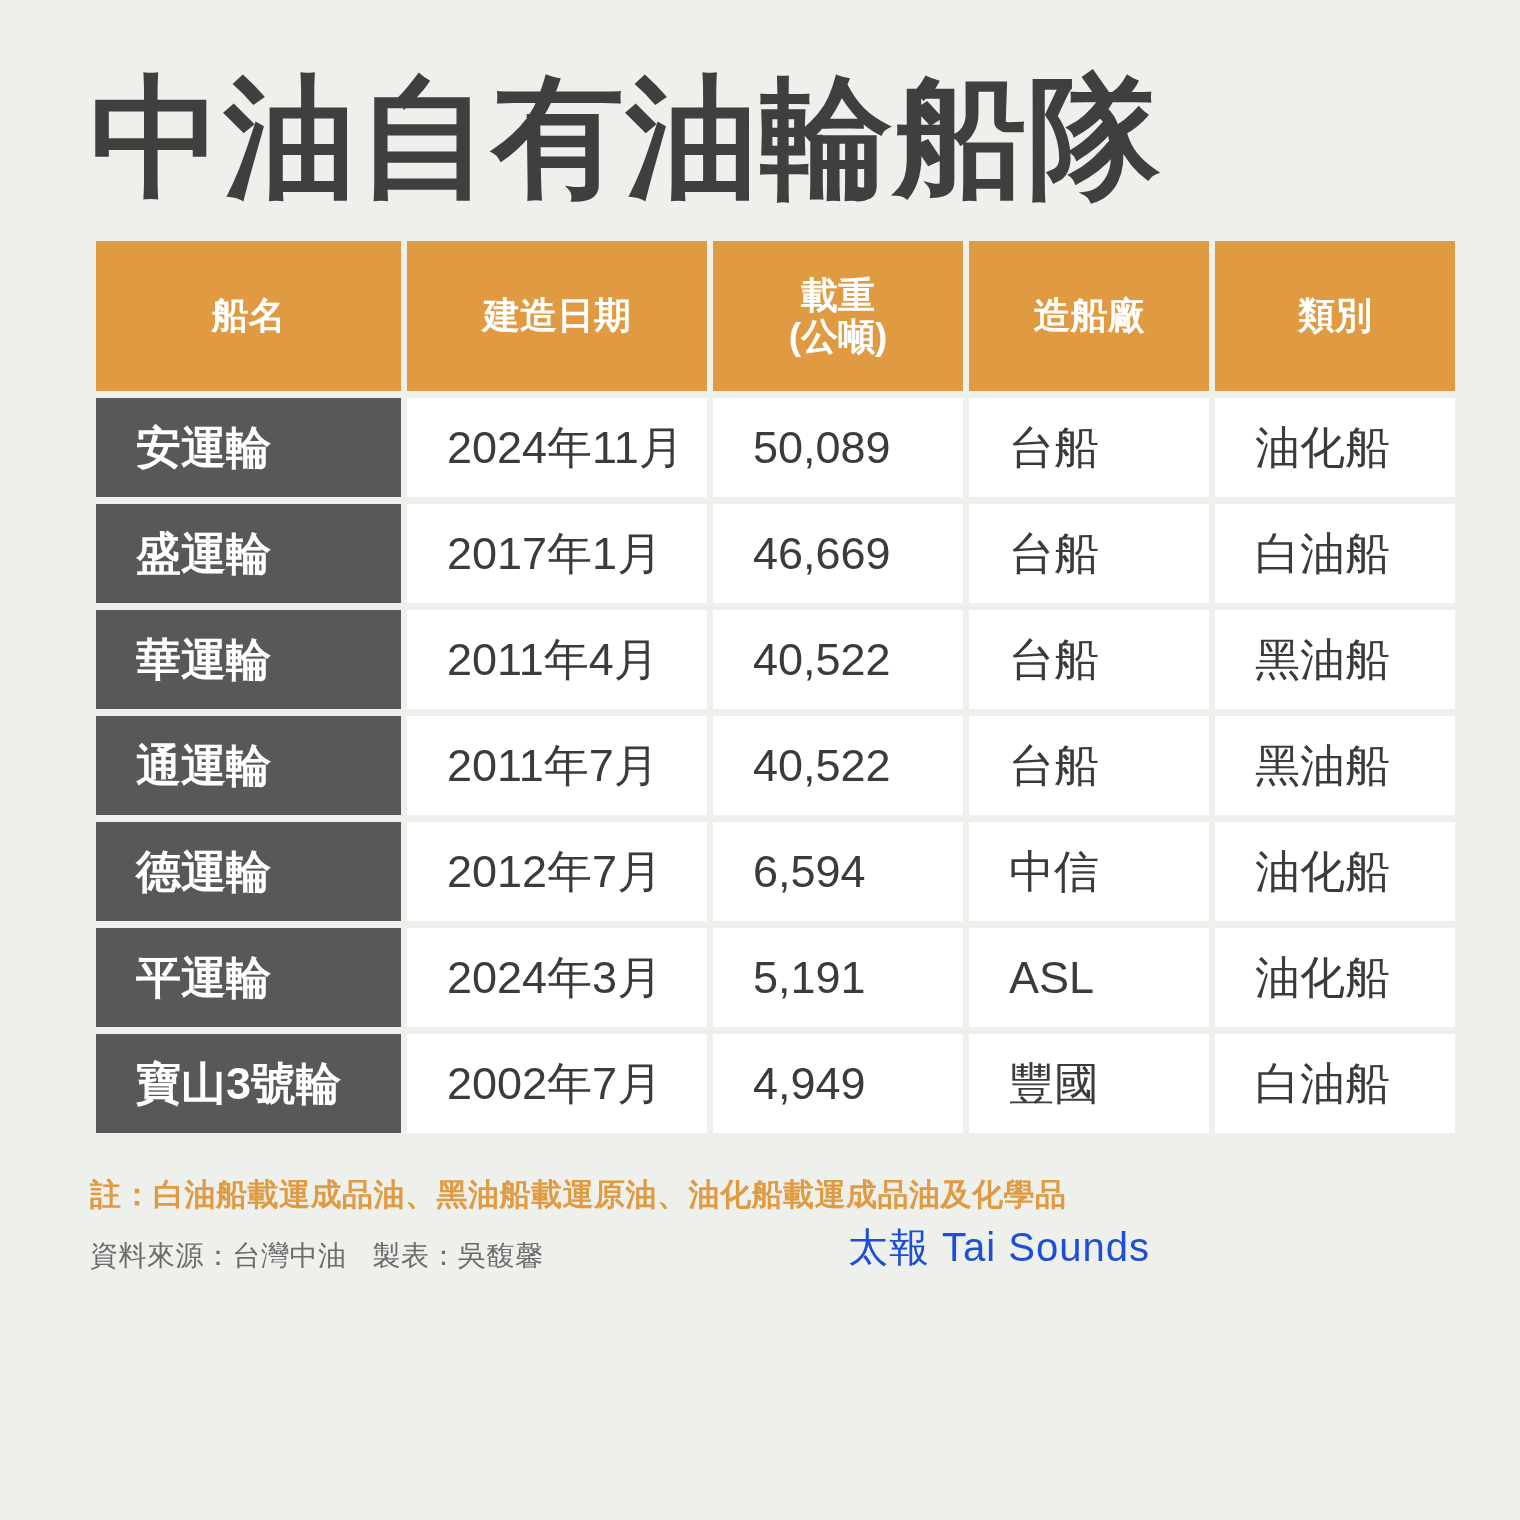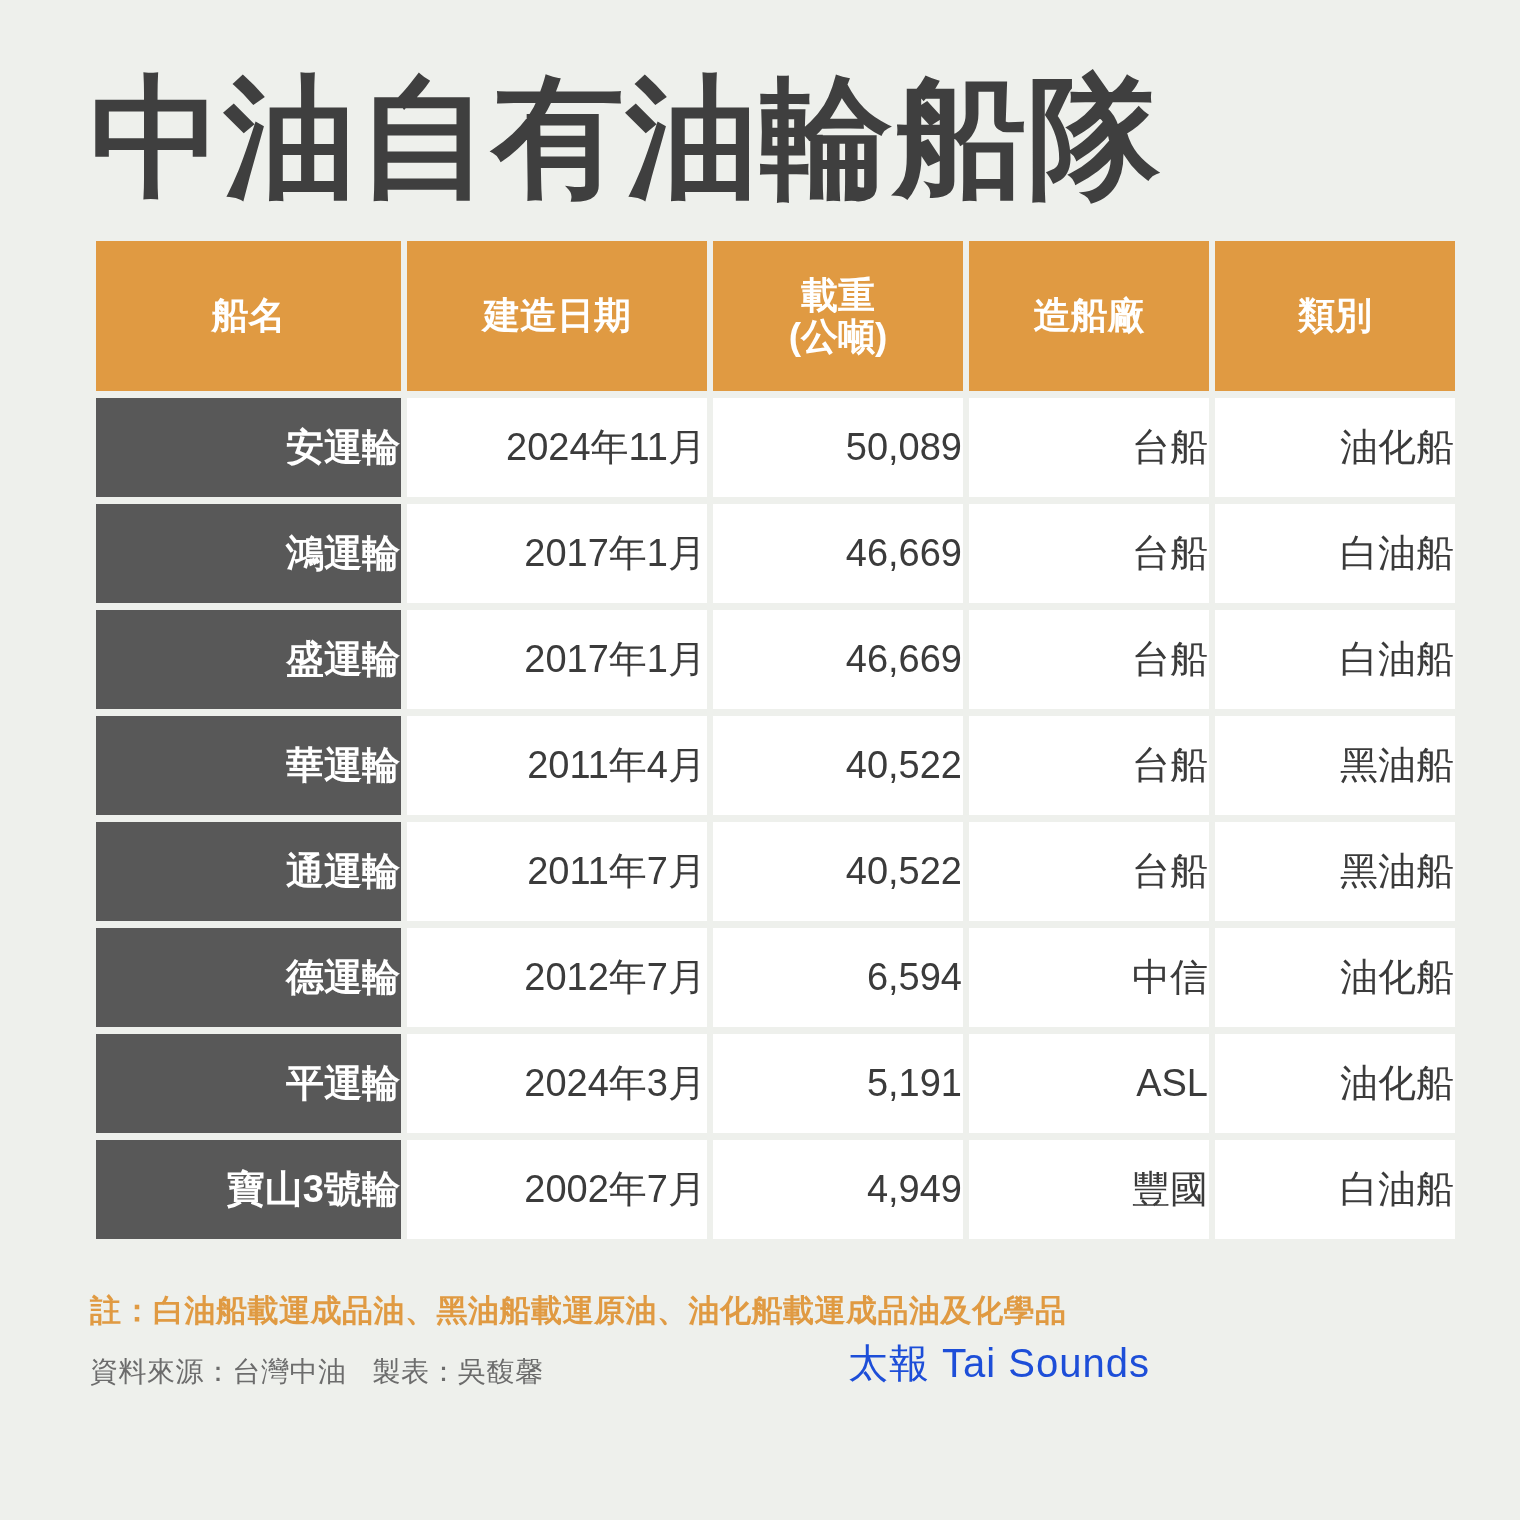--- a/index.html
+++ b/index.html
@@ -45,39 +45,39 @@
     font-size: 37px;
     font-weight: bold;
     height: 148px;
     vertical-align: middle;
     text-align: center;
     line-height: 1.12;
   }
   table.fleet td {
     background: #ffffff;
     color: #3b3b3b;
-    font-size: 38px;
+    font-size: 45px;
     height: 97px;
     vertical-align: middle;
-    text-align: right;
+    text-align: left;
     padding-left: 40px;
   }
   table.fleet td.name {
     background: #585858;
     color: #ffffff;
     font-weight: bold;
   }
   .col-name    { width: 305px; }
   .col-date    { width: 300px; }
   .col-weight  { width: 250px; }
   .col-yard    { width: 240px; }
   .col-type    { width: 240px; }
 
   .note {
-    margin-top: 44px;
+    margin-top: 34px;
     color: #e09a42;
     font-size: 31px;
     font-weight: bold;
     letter-spacing: 0.5px;
   }
   .footer {
     margin-top: 4px;
     display: flex;
     align-items: flex-end;
     justify-content: space-between;
@@ -132,27 +132,20 @@
     </thead>
     <tbody>
       <tr>
         <td class="name">安運輪</td>
         <td>2024年11月</td>
         <td>50,089</td>
         <td>台船</td>
         <td>油化船</td>
       </tr>
       <tr>
-        <td class="name">鴻運輪</td>
-        <td>2017年1月</td>
-        <td>46,669</td>
-        <td>台船</td>
-        <td>白油船</td>
-      </tr>
-      <tr>
         <td class="name">盛運輪</td>
         <td>2017年1月</td>
         <td>46,669</td>
         <td>台船</td>
         <td>白油船</td>
       </tr>
       <tr>
         <td class="name">華運輪</td>
         <td>2011年4月</td>
         <td>40,522</td>

